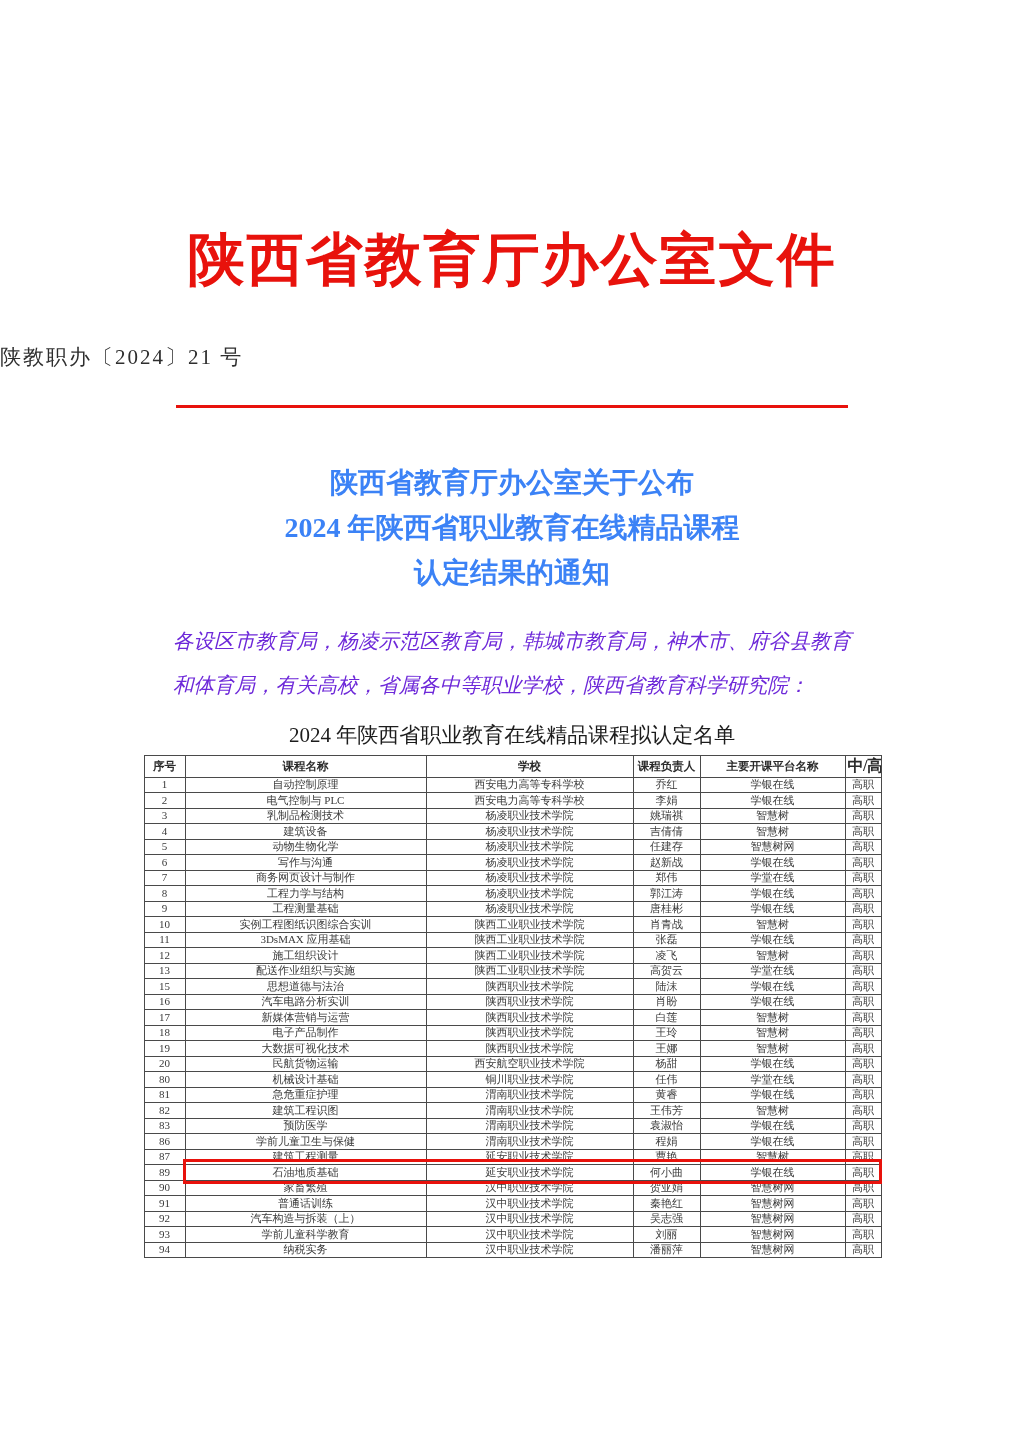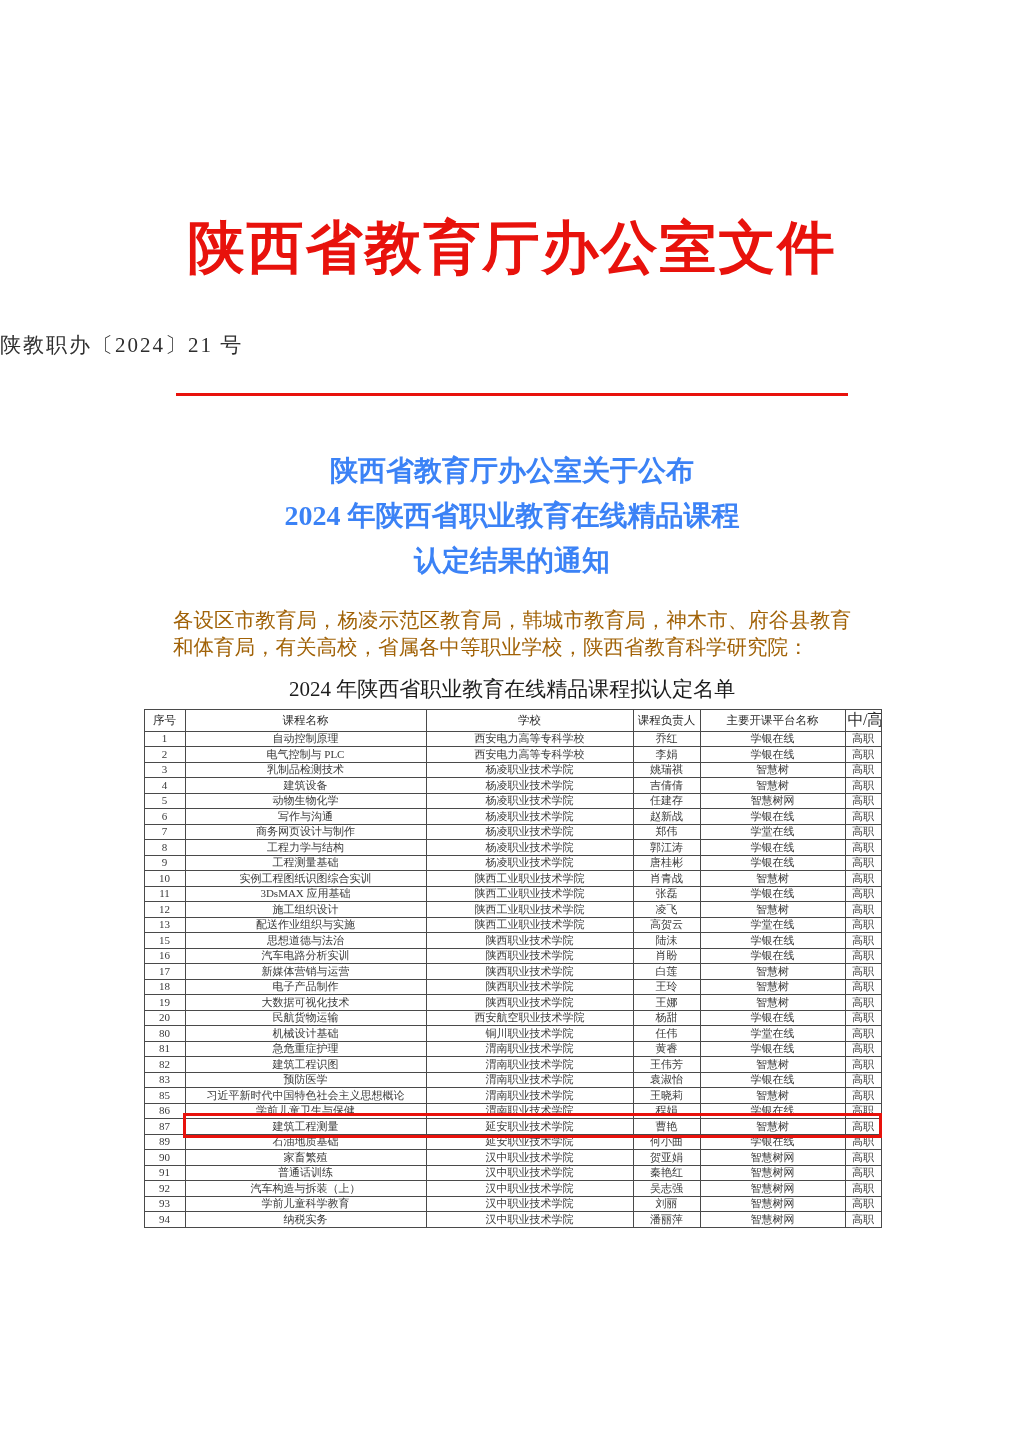--- a/index.html
+++ b/index.html
@@ -5,21 +5,21 @@
   html,body{margin:0;padding:0;background:#ffffff;}
   .page{
     position:relative;
     width:1024px;height:1448px;
     background:#ffffff;
     font-family:"Liberation Serif","DejaVu Serif",serif;
     color:#262626;
     overflow:hidden;
   }
   .org-title{
-    margin:0;
+    margin:12px;
     padding-top:215px;
     text-align:center;
     font-size:57px;
     font-weight:bold;
     letter-spacing:2px;
     color:#e8120c;
     line-height:1.15;
   }
   .doc-number{
     margin-top:50px;
@@ -39,23 +39,24 @@
     text-align:center;
     font-size:28px;
     font-weight:bold;
     line-height:45px;
     color:#3b82f6;
   }
   .salutation{
     width:678px;
     margin:24px auto 0 auto;
     font-size:20.5px;
-    line-height:27px;
+    line-height:44px;
     text-align:justify;
-    color:#a16207;
+    color:#6d28d9;
+    font-style:italic;
   }
   .table-title{
     margin-top:14px;
     text-align:center;
     font-size:21px;
     font-weight:normal;
     color:#1c1c1c;
     line-height:28px;
   }
   .table-wrap{
@@ -81,21 +82,21 @@
     border:1px solid #4a4a4a;
     text-align:center;
     vertical-align:middle;
     padding:0 2px;
     overflow:hidden;
     white-space:nowrap;
   }
   table.course-table th{
     height:20px;
     font-size:11.5px;
-    font-weight:normal;
+    font-weight:bold;
     color:#2b2b2b;
   }
   table.course-table th:last-child{font-size:16px;letter-spacing:-0.5px;}
   table.course-table td{
     height:14.5px;
     line-height:1.05;
   }
   .hl-box{
     position:absolute;
     border:3px solid #e8120c;
@@ -323,28 +324,20 @@
           </tr>
           <tr>
             <td>83</td>
             <td>预防医学</td>
             <td>渭南职业技术学院</td>
             <td>袁淑怡</td>
             <td>学银在线</td>
             <td>高职</td>
           </tr>
           <tr>
-            <td>85</td>
-            <td>习近平新时代中国特色社会主义思想概论</td>
-            <td>渭南职业技术学院</td>
-            <td>王晓莉</td>
-            <td>智慧树</td>
-            <td>高职</td>
-          </tr>
-          <tr>
             <td>86</td>
             <td>学前儿童卫生与保健</td>
             <td>渭南职业技术学院</td>
             <td>程娟</td>
             <td>学银在线</td>
             <td>高职</td>
           </tr>
           <tr>
             <td>87</td>
             <td>建筑工程测量</td>

